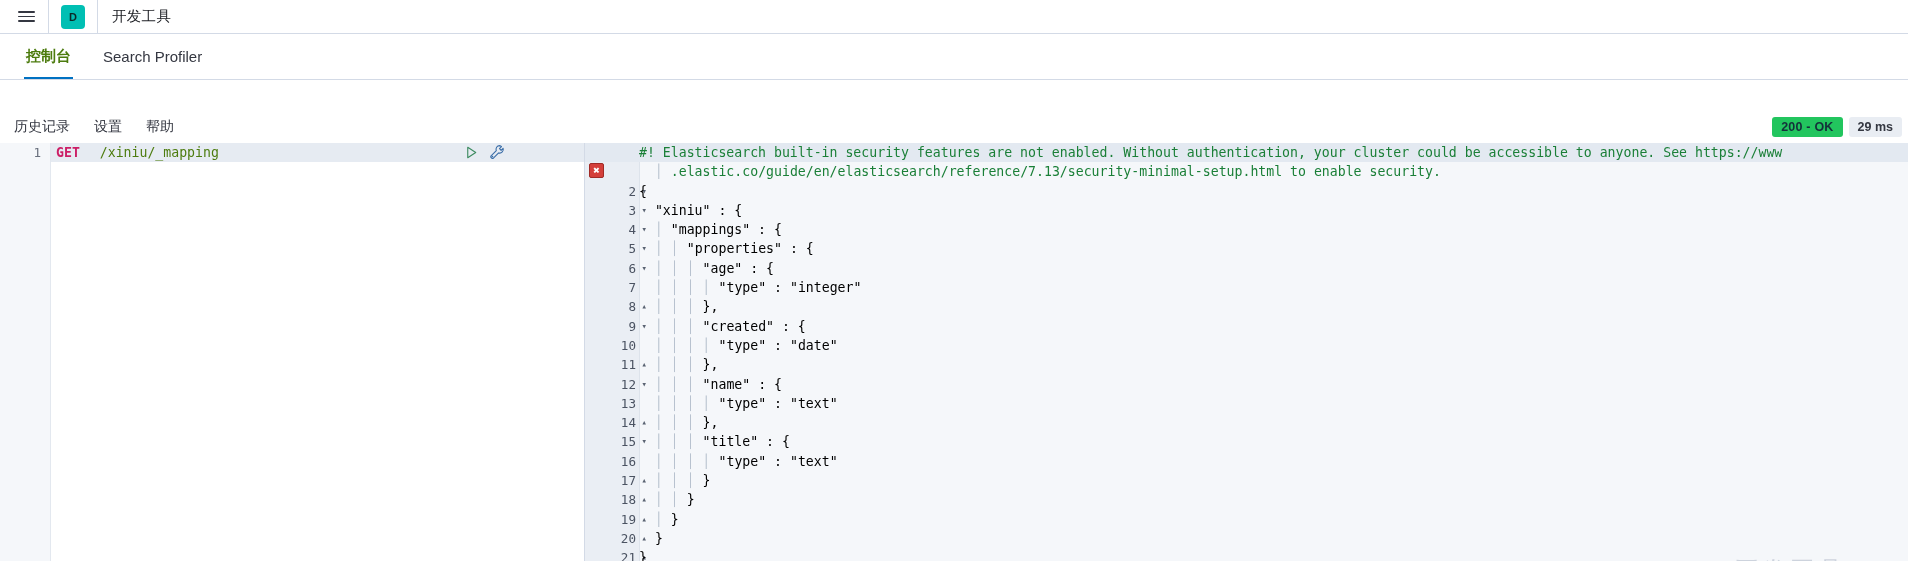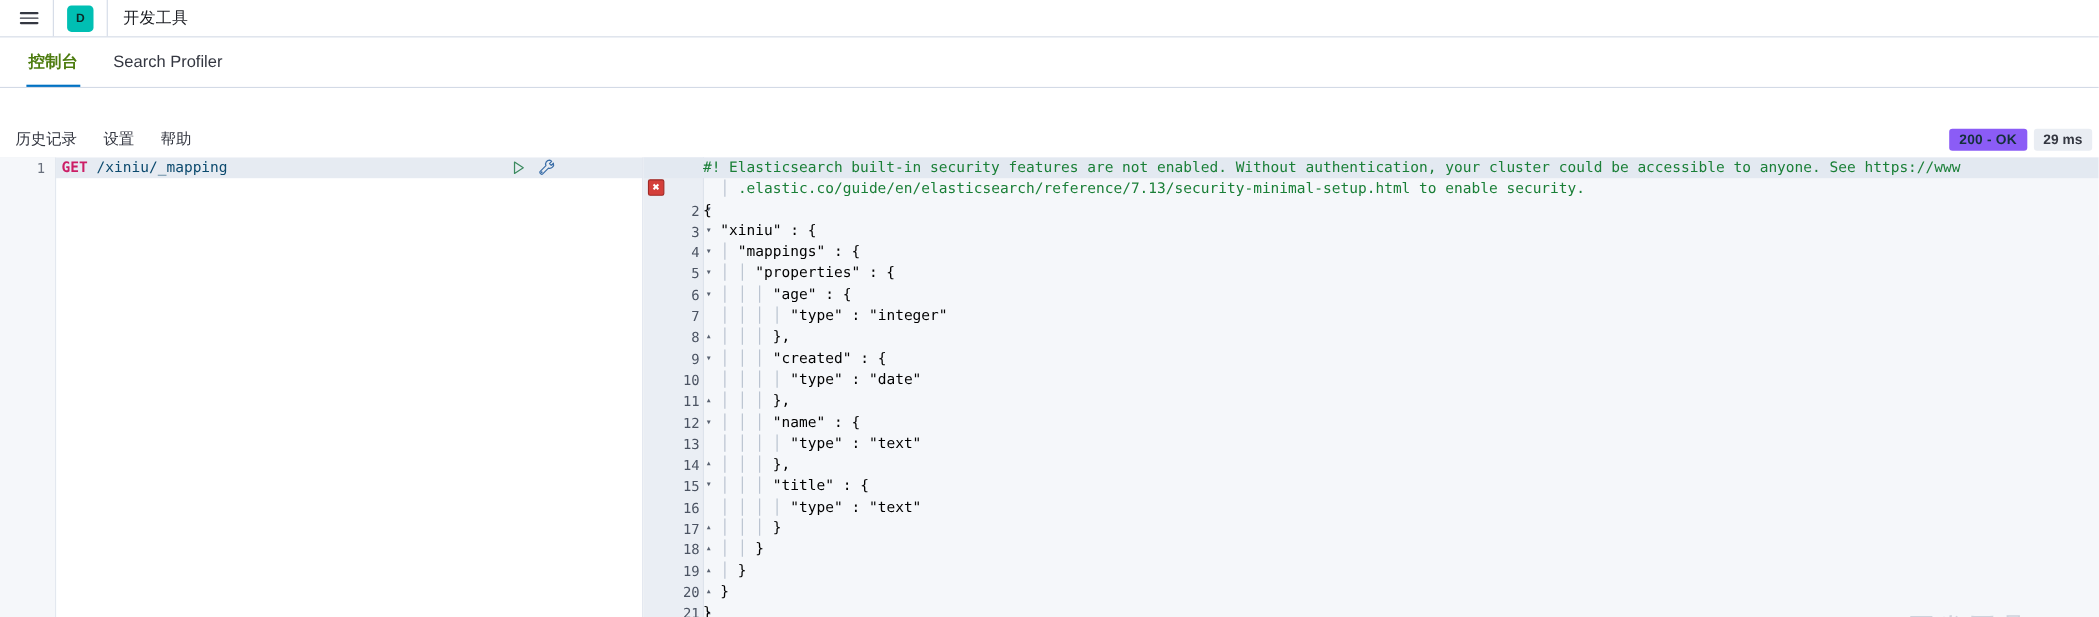--- a/index.html
+++ b/index.html
@@ -117,21 +117,21 @@
   }
   .status-group {
     position: absolute;
     right: 6px;
     top: 6px;
     display: flex;
     align-items: center;
     gap: 6px;
   }
   .status-ok {
-    background: #8b5cf6;
+    background: #22c55e;
     color: #14303a;
     font-size: 12.5px;
     font-weight: 700;
     padding: 3px 9px;
     border-radius: 3px;
     letter-spacing: .2px;
   }
   .status-time {
     background: #e9edf3;
     color: #343741;
@@ -189,21 +189,21 @@
     height: 19.3px;
     background: #e6ebf2;
   }
   .req-code {
     position: absolute;
     left: 56px; top: 0;
     line-height: 19.3px;
     white-space: pre;
   }
   .kw-method { color: #cc1e66; font-weight: 600; }
-  .kw-path   { color: #0c4a6e; }
+  .kw-path   { color: #4d7c0f; margin-left: 12px; }
 
   .req-actions {
     position: absolute;
     right: 79px;
     top: 1px;
     display: flex;
     align-items: center;
     gap: 10px;
   }
   .icon-btn { cursor: pointer; line-height: 0; }

